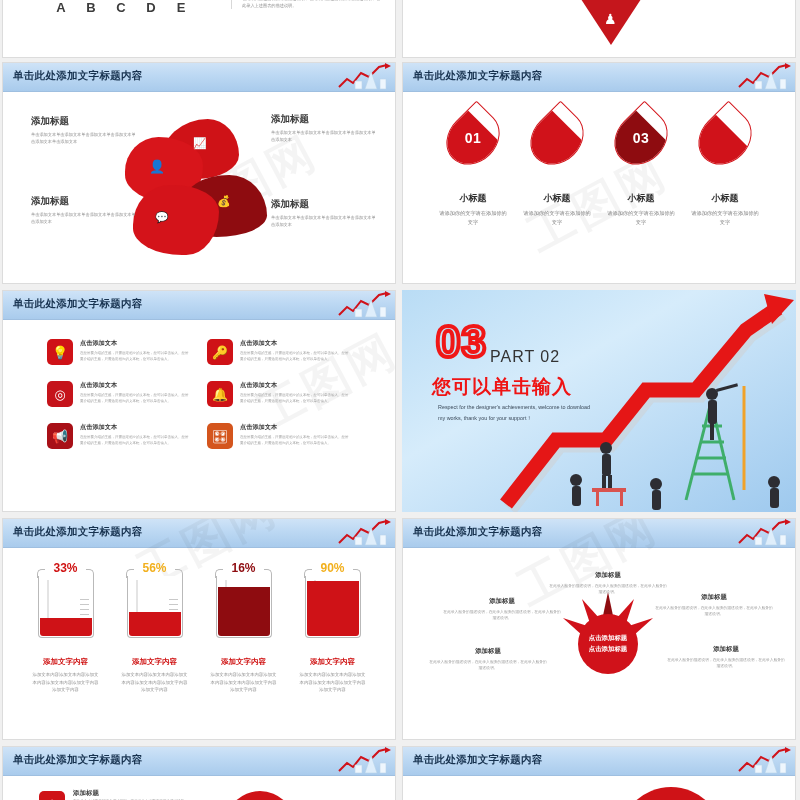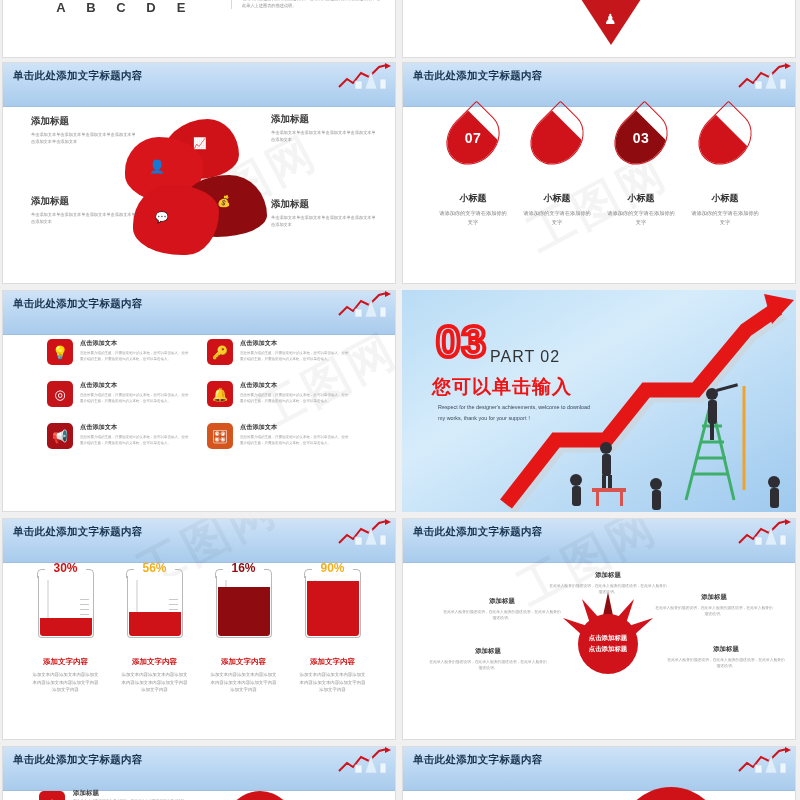--- a/index.html
+++ b/index.html
@@ -15,21 +15,21 @@
     position: absolute;
     background: #fff;
     overflow: hidden;
     border: 1px solid #dcdcdc;
   }
   .slide.col-l { left: 2px; width: 394px; }
   .slide.col-r { left: 402px; width: 394px; }
 
   
   .hdr {
-    position: absolute; left: 0; top: 0; width: 100%; height: 44px;
+    position: absolute; left: 0; top: 0; width: 100%; height: 29px;
     background: linear-gradient(to bottom, #cfe3f7 0%, #bcd8f3 45%, #a9cbec 100%);
     border-bottom: 1px solid #9fbfe0;
   }
   .hdr-title {
     position: absolute; left: 10px; top: 6px;
     font-size: 10.5px; font-weight: bold; color: #17324f;
     letter-spacing: .3px; white-space: nowrap;
   }
   .hdr-logo { position: absolute; right: 4px; top: 0px; width: 56px; height: 28px; }
 
@@ -256,21 +256,21 @@
         <rect x="45" y="16" width="6" height="10" fill="#eef6fd" stroke="#b9d4ea" stroke-width=".6"></rect>
       </svg>
     </div>
     <div class="wm" style="left:120px;top:110px">工图网</div>
 
     <div class="drops">
       <div class="drop-item">
         <div class="drop">
             <div class="fill" style="height:78%;background:#d0121a"></div>
           </div>
-        <div class="drop-num" style="position:relative;margin:-58px auto 0;">07</div>
+        <div class="drop-num" style="position:relative;margin:-58px auto 0;">01</div>
         <div class="drop-h">小标题</div>
         <div class="drop-b">请添加你的文字请在添加你的文字</div>
       </div>
       <div class="drop-item">
         <div class="drop">
             <div class="fill" style="height:78%;background:#d0121a"></div>
           </div>
         <div class="drop-h">小标题</div>
         <div class="drop-b">请添加你的文字请在添加你的文字</div>
       </div>
@@ -401,21 +401,21 @@
         <polygon points="50,0 56,3 50,6" fill="#d0121a"></polygon>
         <polygon points="30,26 36,8 42,26" fill="#dfeefb" stroke="#b9d4ea" stroke-width=".6"></polygon>
         <rect x="20" y="18" width="7" height="8" fill="#eef6fd" stroke="#b9d4ea" stroke-width=".6"></rect>
         <rect x="45" y="16" width="6" height="10" fill="#eef6fd" stroke="#b9d4ea" stroke-width=".6"></rect>
       </svg>
     </div>
     <div class="wm" style="left:130px;top:-10px">工图网</div>
 
     <div class="beakers">
       <div class="bk-item">
-        <div class="bk-pct" style="color:#cf1212">30%</div>
+        <div class="bk-pct" style="color:#cf1212">33%</div>
         <div class="bk">
           <div class="bk-tube"></div>
           <div class="bk-scale">
               <i></i>
               <i></i>
               <i></i>
               <i></i>
               <i></i>
               <i></i>
             </div>

